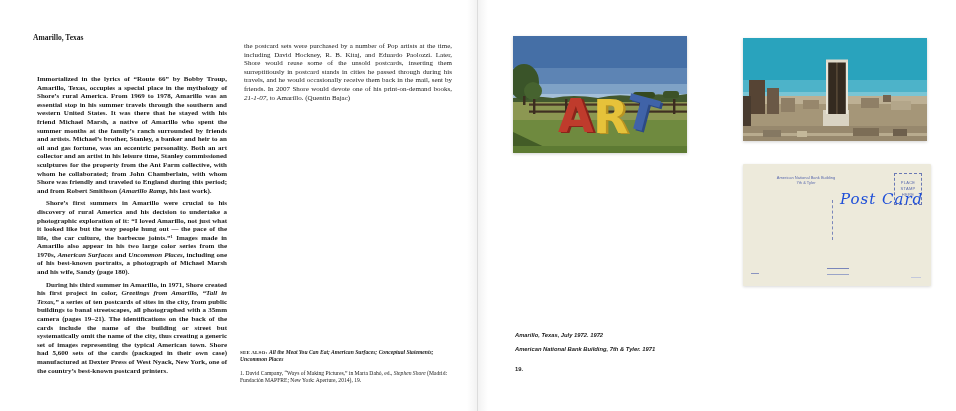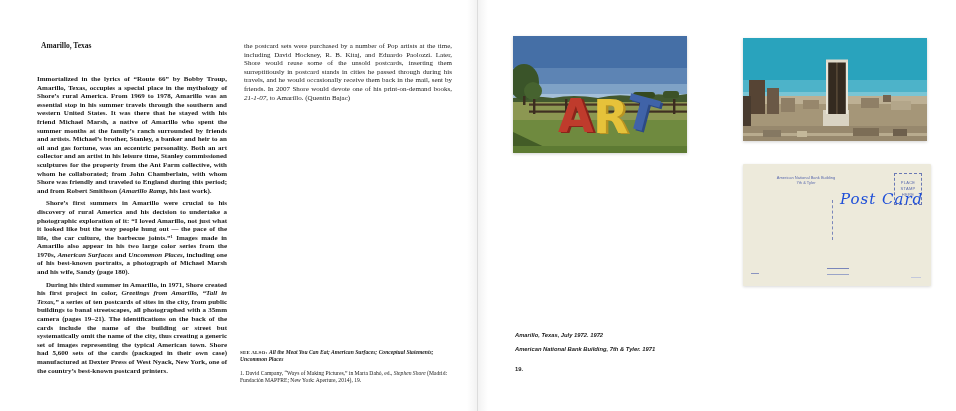--- a/index.html
+++ b/index.html
@@ -8,21 +8,21 @@
     font-family:"Liberation Serif", serif;color:#1a1a1a;overflow:hidden;
   }
   .spread{position:absolute;inset:0;}
   .gutter{position:absolute;left:477px;top:0;width:1px;height:411px;background:#dcdcdc;}
   .gutter-shade-l{position:absolute;right:479px;top:0;width:10px;height:411px;
     background:linear-gradient(to right,rgba(0,0,0,0),rgba(0,0,0,0.05));}
   .gutter-shade-r{position:absolute;left:478px;top:0;width:10px;height:411px;
     background:linear-gradient(to left,rgba(0,0,0,0),rgba(0,0,0,0.05));}
 
   
-  .heading{position:absolute;left:33px;top:33px;margin:8px;font-size:7.5px;font-weight:bold;}
+  .heading{position:absolute;left:33px;top:33px;margin:0;font-size:7.5px;font-weight:bold;}
   .col{position:absolute;font-size:7px;line-height:8.6px;text-align:justify;}
   .col p{margin:4px;}
   .col p.ind{text-indent:9px;}
   .col1{left:33px;top:71px;width:198px;font-weight:bold;}
   .col2{left:240px;top:38px;width:216px;}
   .col2-bottom{position:absolute;left:240px;top:349px;width:216px;}
   .see-also{margin:0 0 7px 0;font-size:5.6px;line-height:7px;}
   .sa-label{font-weight:bold;font-size:5px;letter-spacing:0.2px;}
   .sa-refs{font-style:italic;font-weight:bold;}
   .footnote{margin:0;font-size:5.6px;line-height:7px;text-align:left;}

